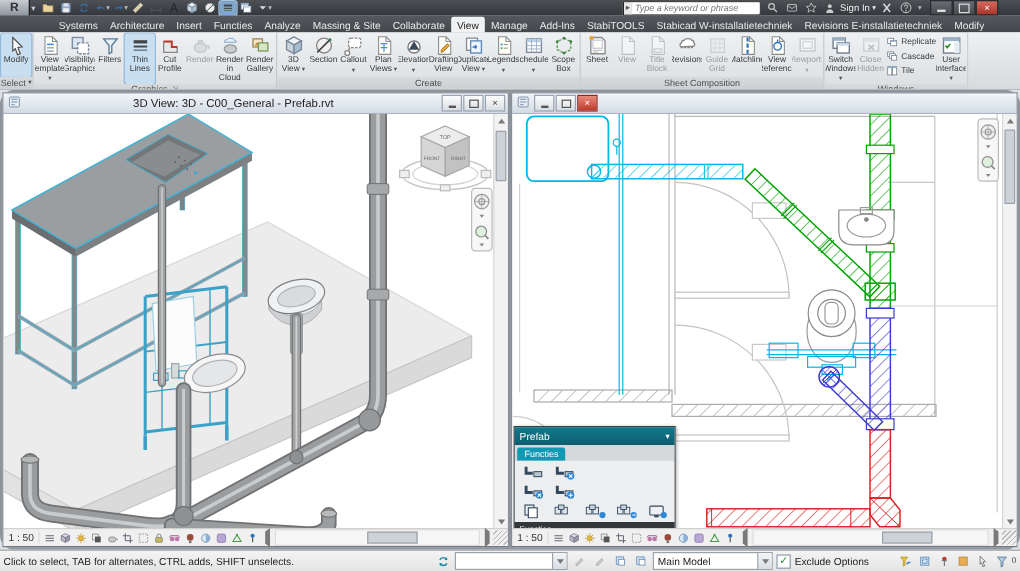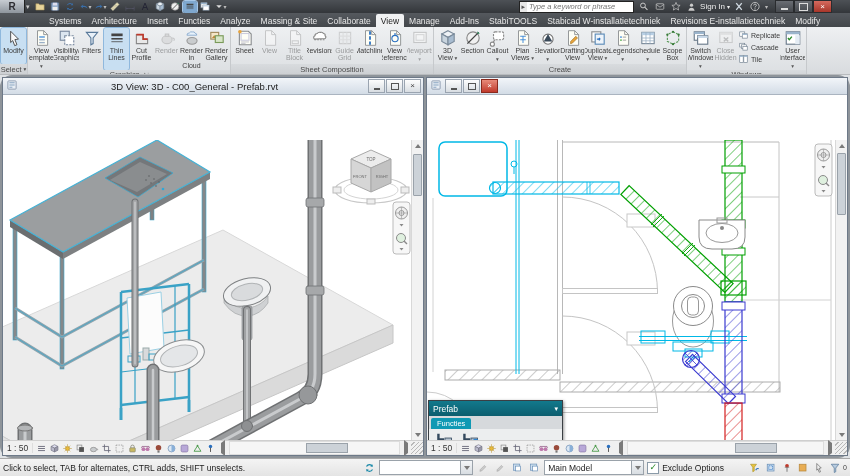--- a/index.html
+++ b/index.html
@@ -52,21 +52,21 @@
 
   
   .workspace{flex:1;background:#8e949a;padding:2px;display:flex;gap:2px;min-height:0;border-radius:12px;}
   .win{flex:1;display:flex;flex-direction:column;border:1px solid #6d7988;background:#fff;min-width:0;}
   .wtitle{height:16px;background:linear-gradient(#f2f5f9,#d3dce6);border-bottom:1px solid #aab4c0;display:flex;align-items:center;font-size:9.5px;color:#222;flex:0 0 16px;}
   .wtitle .ticon{margin:0 3px;}
   .wtitle .ttext{flex:1;text-align:center;white-space:nowrap;overflow:hidden;}
   .cbtns{display:flex;gap:1px;margin-right:2px;}
   .cbtn{width:15px;height:12px;background:linear-gradient(#fdfdfd,#d8dde2);border:1px solid #9aa4b0;display:flex;align-items:center;justify-content:center;font-size:8px;color:#444;line-height:1;}
   .cbtn.close-active{background:linear-gradient(#e88a7a,#c0392b);color:#fff;border-color:#8a2a1e;}
-  .wbody{flex:1;position:relative;background:#fff;min-height:0;overflow:hidden;margin-top:45px;}
+  .wbody{flex:1;position:relative;background:#fff;min-height:0;overflow:hidden;}
   .canvas-svg{position:absolute;left:0;top:0;}
   .vscroll{position:absolute;right:0;top:0;bottom:0;width:11px;background:#f2f2f2;border-left:1px solid #d8d8d8;}
   .varrow{height:11px;display:flex;align-items:center;justify-content:center;}
   .tri-up{width:0;height:0;border-left:3px solid transparent;border-right:3px solid transparent;border-bottom:4px solid #7a7a7a;}
   .tri-down{width:0;height:0;border-left:3px solid transparent;border-right:3px solid transparent;border-top:4px solid #7a7a7a;}
   .tri-left{width:0;height:0;border-top:3px solid transparent;border-bottom:3px solid transparent;border-right:4px solid #7a7a7a;}
   .tri-right{width:0;height:0;border-top:3px solid transparent;border-bottom:3px solid transparent;border-left:4px solid #7a7a7a;}
   .vthumb{position:absolute;left:1px;right:1px;background:#ccd2d8;border:1px solid #9aa2aa;border-radius:1px;}
   .wbottom{height:14px;background:#f0f0f0;border-top:1px solid #cfcfcf;display:flex;align-items:center;flex:0 0 14px;font-size:8.5px;color:#333;}
   .scalebtn{padding:0 4px;white-space:nowrap;border-right:1px solid #ddd;text-align:center;}
@@ -371,105 +371,20 @@
         <div class="rlabel">
           <span>Graphics</span>
           <span class="launch">⇲</span>
         </div>
       </div>
       <div class="rgroup">
         <div class="rrow">
           <div class="rbtn">
             <div class="ric">
               <svg width="20" height="18" viewBox="0 0 16 16">
-                <path d="M3 2h8l2.5 2.5V14H3z" fill="#fefef6" stroke="#8a8d90"></path>
-                <rect x="4.5" y="4" width="7" height="6" fill="none" stroke="#ccd"></rect>
-                <path d="M4.5 11.5h7M4.5 12.8h4" stroke="#aab" stroke-width="0.6"></path>
-                <circle cx="3.5" cy="2.5" r="1.6" fill="#e8a33a"></circle>
-              </svg>
-            </div>
-            <div class="rlb">Sheet</div>
-          </div>
-          <div class="rbtn dis">
-            <div class="ric">
-              <svg width="20" height="18" viewBox="0 0 16 16">
-                <path d="M4 1.5h5.5L13 5v9.5H4z" fill="#fefef6" stroke="#8a8d90" stroke-width="0.8"></path>
-                <path d="M9.5 1.5V5H13" fill="none" stroke="#8a8d90" stroke-width="0.8"></path>
-              </svg>
-            </div>
-            <div class="rlb">View</div>
-          </div>
-          <div class="rbtn dis">
-            <div class="ric">
-              <svg width="20" height="18" viewBox="0 0 16 16">
-                <path d="M4 1.5h5.5L13 5v9.5H4z" fill="#fefef6" stroke="#8a8d90" stroke-width="0.8"></path>
-                <path d="M9.5 1.5V5H13" fill="none" stroke="#8a8d90" stroke-width="0.8"></path>
-                <rect x="5.5" y="10.5" width="5.5" height="2.5" fill="none" stroke="#aab"></rect>
-              </svg>
-            </div>
-            <div class="rlb">Title Block</div>
-          </div>
-          <div class="rbtn">
-            <div class="ric">
-              <svg width="20" height="18" viewBox="0 0 16 16">
-                <path d="M3 9q-1.5-2 .5-3 0-2 2-2 1-1.5 3-1 2-.5 2.5 1 2 0 1.5 2 1.5 1 0 2.5z" fill="#fff" stroke="#888"></path>
-                <path d="M3 9.5h10" stroke="#888" stroke-dasharray="1.5 1"></path>
-              </svg>
-            </div>
-            <div class="rlb">Revisions</div>
-          </div>
-          <div class="rbtn dis">
-            <div class="ric">
-              <svg width="20" height="18" viewBox="0 0 16 16">
-                <path d="M3 3h10v10H3z" fill="none" stroke="#aab"></path>
-                <path d="M6.3 3v10M9.6 3v10M3 6.3h10M3 9.6h10" stroke="#c8cdd2"></path>
-              </svg>
-            </div>
-            <div class="rlb">Guide Grid</div>
-          </div>
-          <div class="rbtn">
-            <div class="ric">
-              <svg width="20" height="18" viewBox="0 0 16 16">
-                <path d="M4 1.5h5.5L13 5v9.5H4z" fill="#fefef6" stroke="#8a8d90" stroke-width="0.8"></path>
-                <path d="M9.5 1.5V5H13" fill="none" stroke="#8a8d90" stroke-width="0.8"></path>
-                <path d="M8 2v12" stroke="#2a70c0" stroke-width="1.6" stroke-dasharray="3 1.5"></path>
-              </svg>
-            </div>
-            <div class="rlb">Matchline</div>
-          </div>
-          <div class="rbtn">
-            <div class="ric">
-              <svg width="20" height="18" viewBox="0 0 16 16">
-                <path d="M4 1.5h5.5L13 5v9.5H4z" fill="#fefef6" stroke="#8a8d90" stroke-width="0.8"></path>
-                <path d="M9.5 1.5V5H13" fill="none" stroke="#8a8d90" stroke-width="0.8"></path>
-                <circle cx="8" cy="8.5" r="2.8" fill="none" stroke="#2a70c0"></circle>
-                <path d="M8 5.7V3.5" stroke="#2a70c0"></path>
-              </svg>
-            </div>
-            <div class="rlb">View Reference</div>
-          </div>
-          <div class="rbtn dis">
-            <div class="ric">
-              <svg width="20" height="18" viewBox="0 0 16 16">
-                <rect x="2.5" y="3" width="11" height="9" fill="#fff" stroke="#99a"></rect>
-                <rect x="4.5" y="5" width="7" height="5" fill="none" stroke="#bbc"></rect>
-              </svg>
-            </div>
-            <div class="rlb">Viewports<span class="crt"> ▾</span></div>
-          </div>
-        </div>
-        <div class="rlabel">
-          <span>Sheet Composition</span>
-        </div>
-      </div>
-      <div class="rgroup">
-        <div class="rrow">
-          <div class="rbtn">
-            <div class="ric">
-              <svg width="20" height="18" viewBox="0 0 16 16">
                 <path d="M8 1.5L13.5 4.5 8 7.5 2.5 4.5z" fill="#eef2f6" stroke="#7a8a9a"></path>
                 <path d="M2.5 4.5L8 7.5V14L2.5 11z" fill="#c8d4de" stroke="#7a8a9a"></path>
                 <path d="M13.5 4.5L8 7.5V14l5.5-3z" fill="#a8bcd0" stroke="#7a8a9a"></path>
               </svg>
             </div>
             <div class="rlb">3D View<span class="crt"> ▾</span></div>
           </div>
           <div class="rbtn">
             <div class="ric">
               <svg width="20" height="18" viewBox="0 0 16 16">
@@ -559,20 +474,105 @@
                 <circle cx="13" cy="5" r="1" fill="#3a7a3a"></circle>
                 <circle cx="3" cy="5" r="1" fill="#3a7a3a"></circle>
                 <circle cx="8" cy="13.5" r="1" fill="#3a7a3a"></circle>
               </svg>
             </div>
             <div class="rlb">Scope Box</div>
           </div>
         </div>
         <div class="rlabel">
           <span>Create</span>
+        </div>
+      </div>
+      <div class="rgroup">
+        <div class="rrow">
+          <div class="rbtn">
+            <div class="ric">
+              <svg width="20" height="18" viewBox="0 0 16 16">
+                <path d="M3 2h8l2.5 2.5V14H3z" fill="#fefef6" stroke="#8a8d90"></path>
+                <rect x="4.5" y="4" width="7" height="6" fill="none" stroke="#ccd"></rect>
+                <path d="M4.5 11.5h7M4.5 12.8h4" stroke="#aab" stroke-width="0.6"></path>
+                <circle cx="3.5" cy="2.5" r="1.6" fill="#e8a33a"></circle>
+              </svg>
+            </div>
+            <div class="rlb">Sheet</div>
+          </div>
+          <div class="rbtn dis">
+            <div class="ric">
+              <svg width="20" height="18" viewBox="0 0 16 16">
+                <path d="M4 1.5h5.5L13 5v9.5H4z" fill="#fefef6" stroke="#8a8d90" stroke-width="0.8"></path>
+                <path d="M9.5 1.5V5H13" fill="none" stroke="#8a8d90" stroke-width="0.8"></path>
+              </svg>
+            </div>
+            <div class="rlb">View</div>
+          </div>
+          <div class="rbtn dis">
+            <div class="ric">
+              <svg width="20" height="18" viewBox="0 0 16 16">
+                <path d="M4 1.5h5.5L13 5v9.5H4z" fill="#fefef6" stroke="#8a8d90" stroke-width="0.8"></path>
+                <path d="M9.5 1.5V5H13" fill="none" stroke="#8a8d90" stroke-width="0.8"></path>
+                <rect x="5.5" y="10.5" width="5.5" height="2.5" fill="none" stroke="#aab"></rect>
+              </svg>
+            </div>
+            <div class="rlb">Title Block</div>
+          </div>
+          <div class="rbtn">
+            <div class="ric">
+              <svg width="20" height="18" viewBox="0 0 16 16">
+                <path d="M3 9q-1.5-2 .5-3 0-2 2-2 1-1.5 3-1 2-.5 2.5 1 2 0 1.5 2 1.5 1 0 2.5z" fill="#fff" stroke="#888"></path>
+                <path d="M3 9.5h10" stroke="#888" stroke-dasharray="1.5 1"></path>
+              </svg>
+            </div>
+            <div class="rlb">Revisions</div>
+          </div>
+          <div class="rbtn dis">
+            <div class="ric">
+              <svg width="20" height="18" viewBox="0 0 16 16">
+                <path d="M3 3h10v10H3z" fill="none" stroke="#aab"></path>
+                <path d="M6.3 3v10M9.6 3v10M3 6.3h10M3 9.6h10" stroke="#c8cdd2"></path>
+              </svg>
+            </div>
+            <div class="rlb">Guide Grid</div>
+          </div>
+          <div class="rbtn">
+            <div class="ric">
+              <svg width="20" height="18" viewBox="0 0 16 16">
+                <path d="M4 1.5h5.5L13 5v9.5H4z" fill="#fefef6" stroke="#8a8d90" stroke-width="0.8"></path>
+                <path d="M9.5 1.5V5H13" fill="none" stroke="#8a8d90" stroke-width="0.8"></path>
+                <path d="M8 2v12" stroke="#2a70c0" stroke-width="1.6" stroke-dasharray="3 1.5"></path>
+              </svg>
+            </div>
+            <div class="rlb">Matchline</div>
+          </div>
+          <div class="rbtn">
+            <div class="ric">
+              <svg width="20" height="18" viewBox="0 0 16 16">
+                <path d="M4 1.5h5.5L13 5v9.5H4z" fill="#fefef6" stroke="#8a8d90" stroke-width="0.8"></path>
+                <path d="M9.5 1.5V5H13" fill="none" stroke="#8a8d90" stroke-width="0.8"></path>
+                <circle cx="8" cy="8.5" r="2.8" fill="none" stroke="#2a70c0"></circle>
+                <path d="M8 5.7V3.5" stroke="#2a70c0"></path>
+              </svg>
+            </div>
+            <div class="rlb">View Reference</div>
+          </div>
+          <div class="rbtn dis">
+            <div class="ric">
+              <svg width="20" height="18" viewBox="0 0 16 16">
+                <rect x="2.5" y="3" width="11" height="9" fill="#fff" stroke="#99a"></rect>
+                <rect x="4.5" y="5" width="7" height="5" fill="none" stroke="#bbc"></rect>
+              </svg>
+            </div>
+            <div class="rlb">Viewports<span class="crt"> ▾</span></div>
+          </div>
+        </div>
+        <div class="rlabel">
+          <span>Sheet Composition</span>
         </div>
       </div>
       <div class="rgroup">
         <div class="rrow">
           <div class="rbtn">
             <div class="ric">
               <svg width="20" height="18" viewBox="0 0 16 16">
                 <rect x="2" y="2.5" width="9" height="7.5" fill="#fff" stroke="#6a7a8a"></rect>
                 <rect x="2" y="2.5" width="9" height="2" fill="#9ab4cc"></rect>
                 <rect x="5" y="6" width="9" height="7.5" fill="#fff" stroke="#6a7a8a"></rect>

